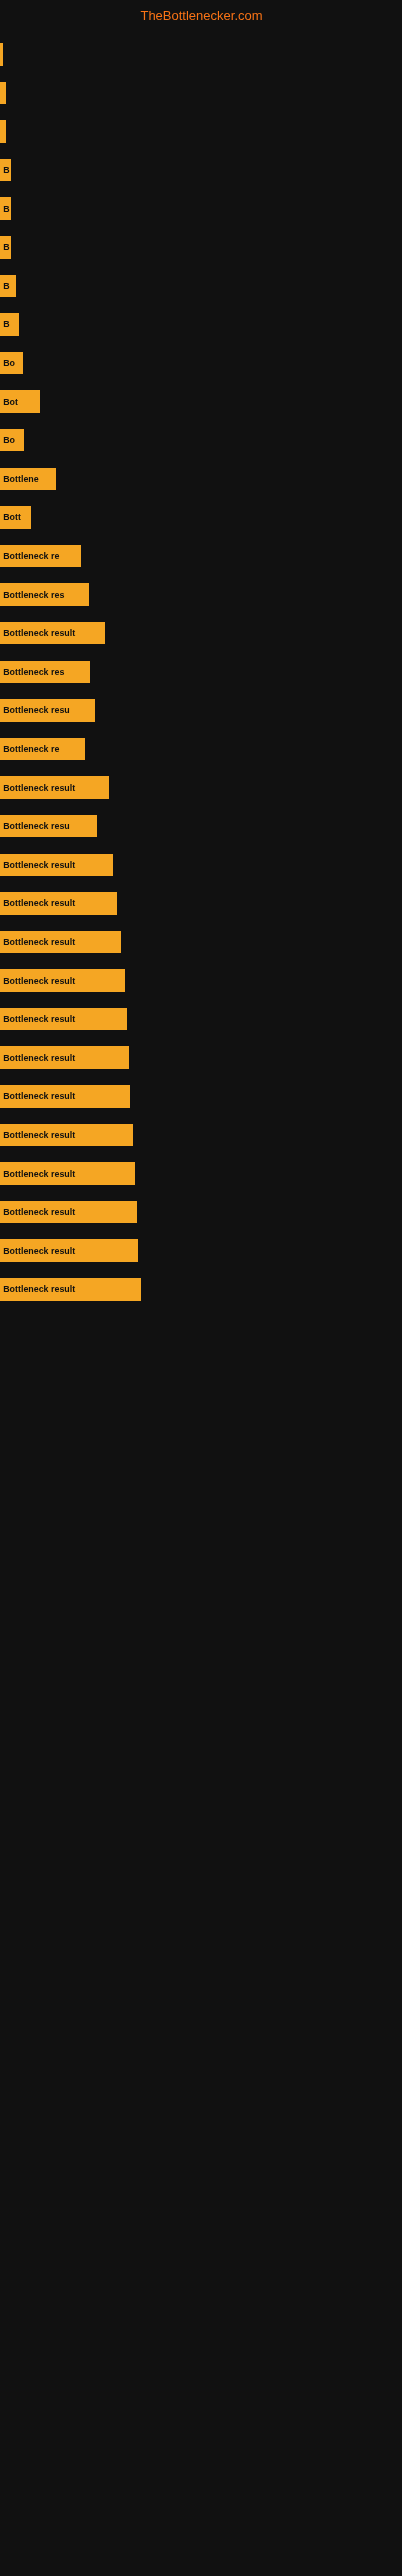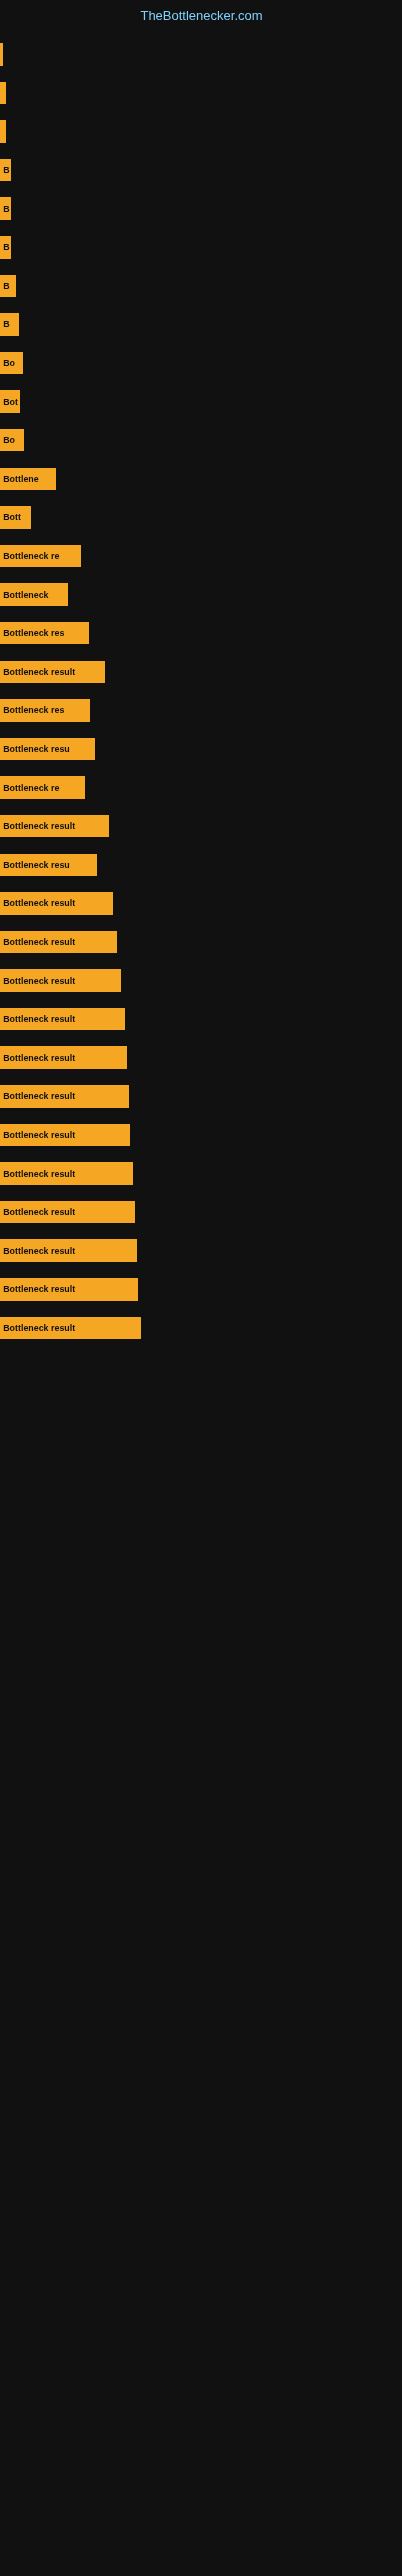--- a/index.html
+++ b/index.html
@@ -9,21 +9,21 @@
     }
     body {
       background-color: #111;
       width: 403px;
       min-height: 2576px;
       font-family: Arial, sans-serif;
       position: relative;
     }
     .site-title {
       text-align: center;
-      color: #7dd3fc;
+      color: #f97316;
       font-size: 13px;
       padding: 8px 0 4px 0;
     }
     .bars-container {
       padding: 8px 0;
       display: flex;
       flex-direction: column;
       gap: 0px;
     }
     .bar-row {
@@ -87,21 +87,21 @@
       <div class="bar" style="width: 19.3px;">
         <span class="bar-label">B</span>
       </div>
     </div>
     <div class="bar-row">
       <div class="bar" style="width: 22.5px;">
         <span class="bar-label">Bo</span>
       </div>
     </div>
     <div class="bar-row">
-      <div class="bar" style="width: 20px;">
+      <div class="bar" style="width: 40px;">
         <span class="bar-label">Bot</span>
       </div>
     </div>
     <div class="bar-row">
       <div class="bar" style="width: 24px;">
         <span class="bar-label">Bo</span>
       </div>
     </div>
     <div class="bar-row">
       <div class="bar" style="width: 56px;">
@@ -112,25 +112,20 @@
       <div class="bar" style="width: 31px;">
         <span class="bar-label">Bott</span>
       </div>
     </div>
     <div class="bar-row">
       <div class="bar" style="width: 81px;">
         <span class="bar-label">Bottleneck re</span>
       </div>
     </div>
     <div class="bar-row">
-      <div class="bar" style="width: 68px;">
-        <span class="bar-label">Bottleneck</span>
-      </div>
-    </div>
-    <div class="bar-row">
       <div class="bar" style="width: 89px;">
         <span class="bar-label">Bottleneck res</span>
       </div>
     </div>
     <div class="bar-row">
       <div class="bar" style="width: 105px;">
         <span class="bar-label">Bottleneck result</span>
       </div>
     </div>
     <div class="bar-row">

